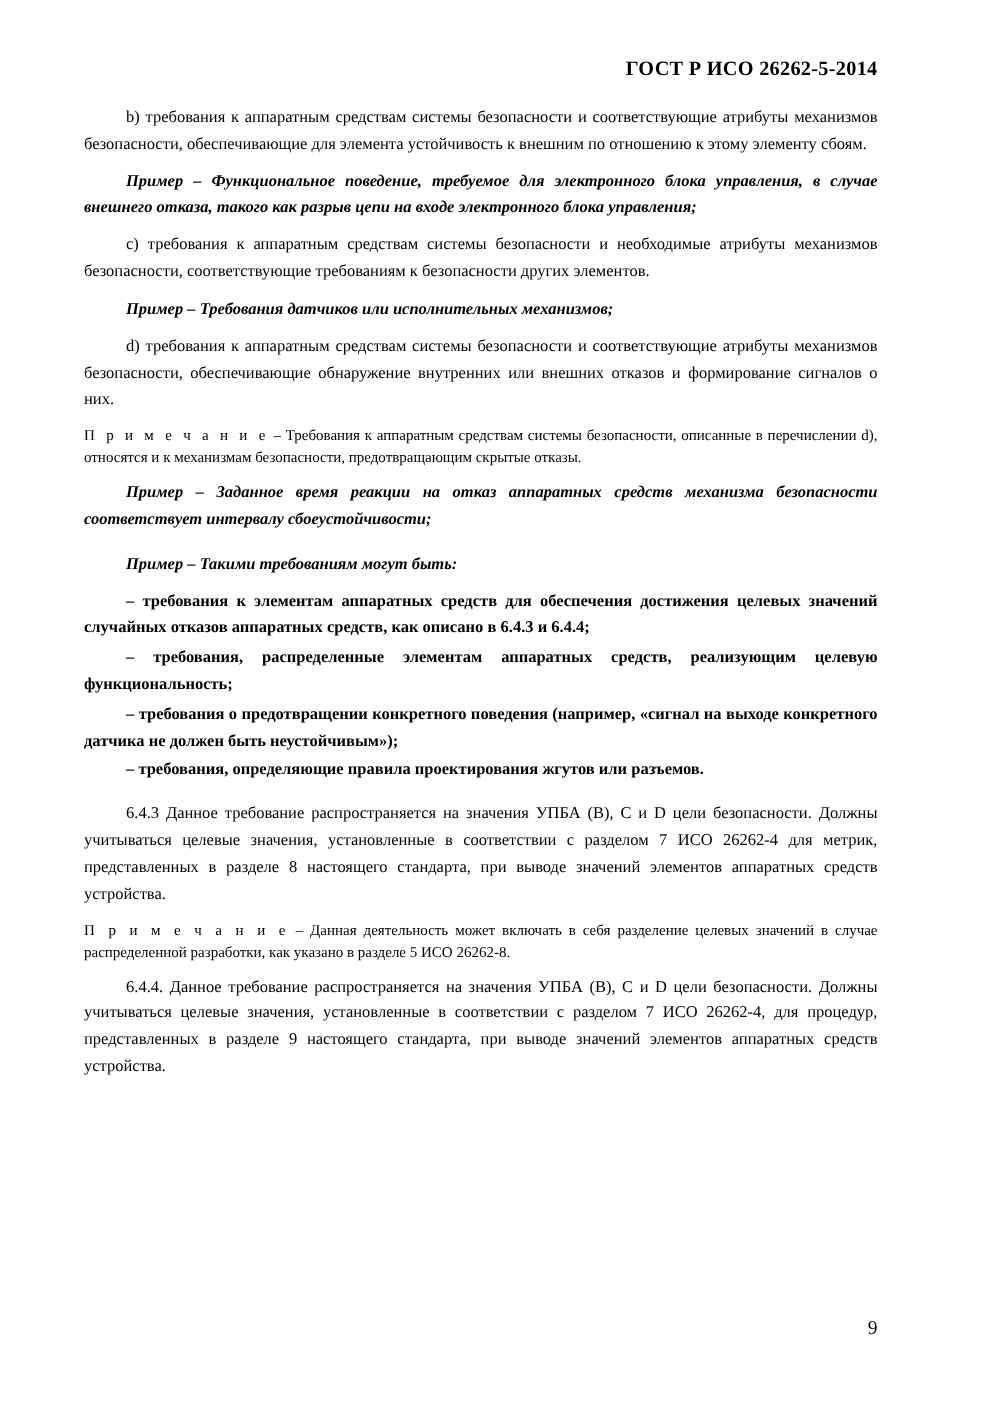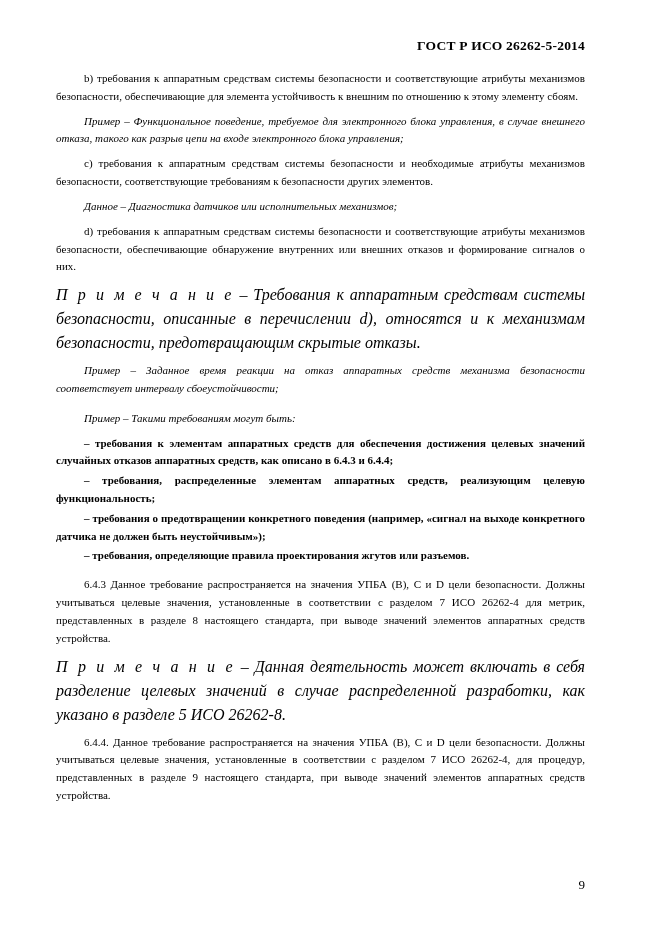--- a/index.html
+++ b/index.html
@@ -36,28 +36,27 @@
     font-size: 11px;
     line-height: 1.62;
     text-align: justify;
     text-justify: inter-word;
   }
   .indent {
     text-indent: 28px;
   }
   .ital {
     font-style: italic;
-    font-weight: normal;
+    font-weight: bold;
   }
   .note {
-    font-size: 16px;
+    font-size: 10px;
     line-height: 1.5;
     text-align: justify;
     margin: 0 0 2px 0;
-    font-style: italic;
   }
   .note .sp {
     letter-spacing: 2.2px;
   }
   .dash-item {
     font-weight: bold;
     text-indent: 28px;
   }
   .gap-s { height: 5px; }
   .gap-m { height: 9px; }
@@ -77,21 +76,21 @@
 
   <p class="indent">b) требования к аппаратным средствам системы безопасности и соответствующие атрибуты механизмов безопасности, обеспечивающие для элемента устойчивость к внешним по отношению к этому элементу сбоям.</p>
 
   <div class="gap-s"></div>
   <p class="indent ital">Пример – Функциональное поведение, требуемое для электронного блока управления, в случае внешнего отказа, такого как разрыв цепи на входе электронного блока управления;</p>
 
   <div class="gap-s"></div>
   <p class="indent">c) требования к аппаратным средствам системы безопасности и необходимые атрибуты механизмов безопасности, соответствующие требованиям к безопасности других элементов.</p>
 
   <div class="gap-s"></div>
-  <p class="indent ital">Данное – Диагностика датчиков или исполнительных механизмов;</p>
+  <p class="indent ital">Пример – Требования датчиков или исполнительных механизмов;</p>
 
   <div class="gap-s"></div>
   <p class="indent">d) требования к аппаратным средствам системы безопасности и соответствующие атрибуты механизмов безопасности, обеспечивающие обнаружение внутренних или внешних отказов и формирование сигналов о них.</p>
 
   <div class="gap-s"></div>
   <p class="note">
     <span class="sp">П р и м е ч а н и е</span><span> – Требования к аппаратным средствам системы безопасности, описанные в перечислении d), относятся и к механизмам безопасности, предотвращающим скрытые отказы.</span>
   </p>
 
   <div class="gap-s"></div>

